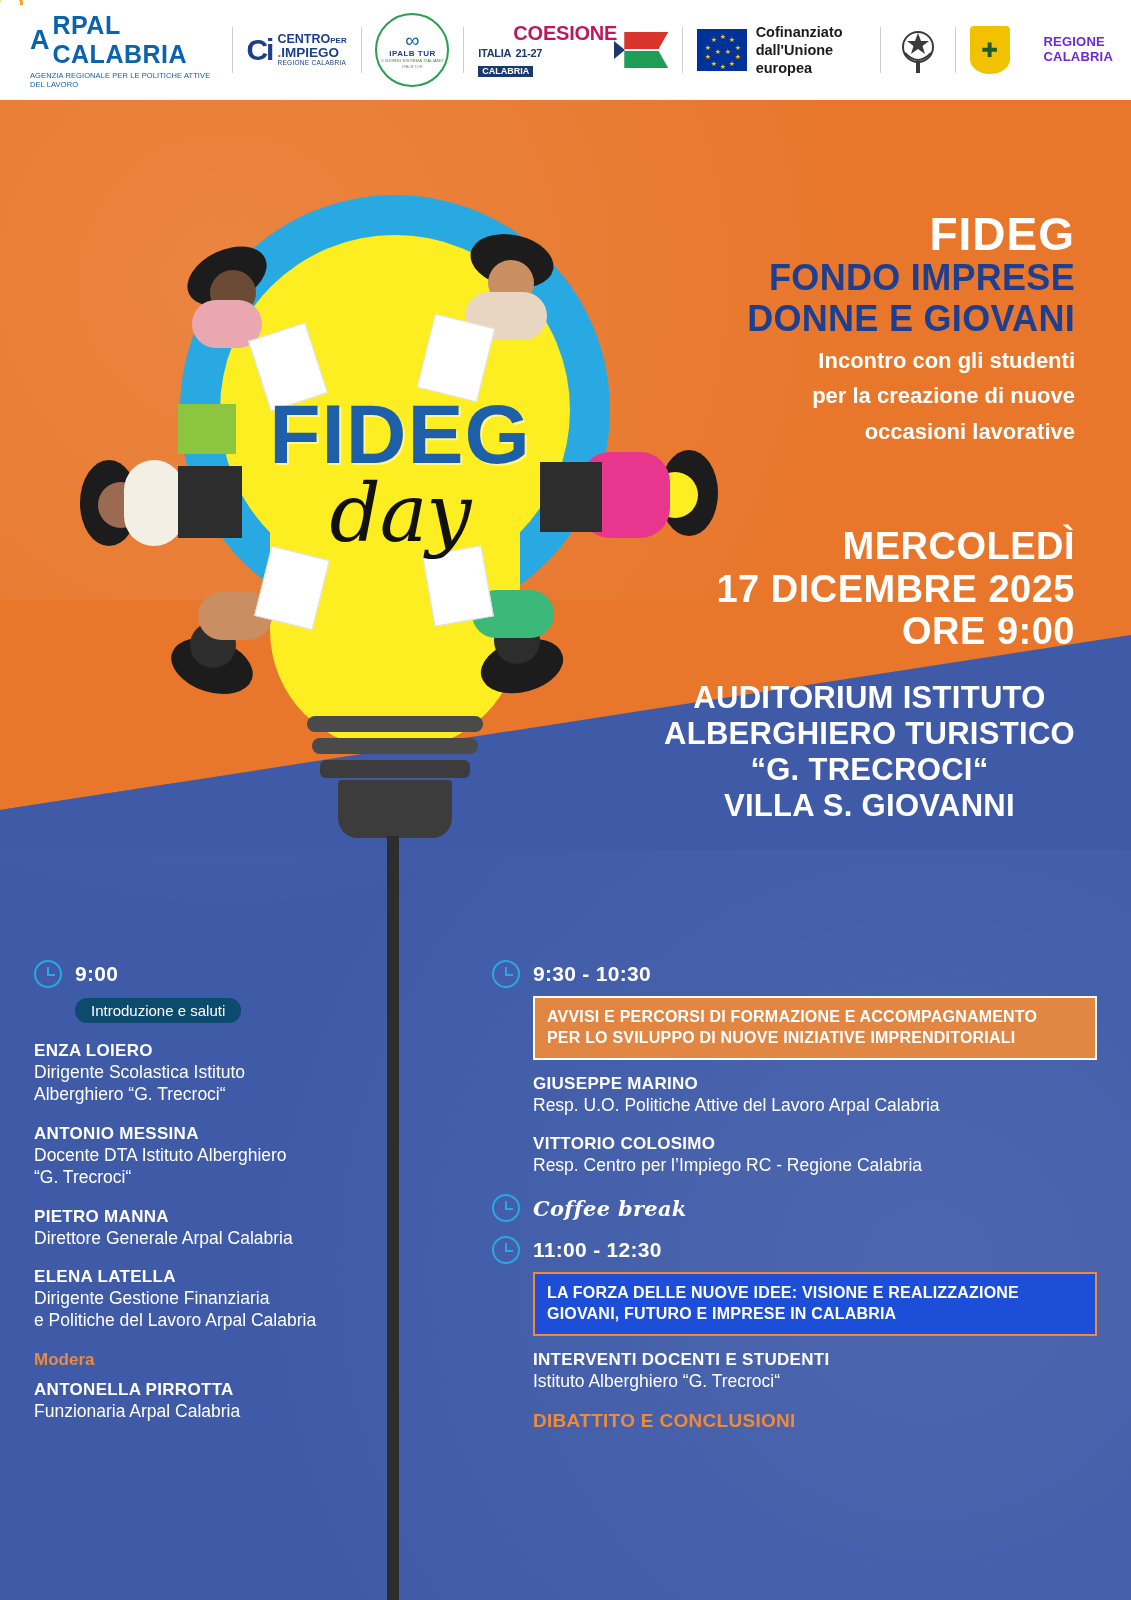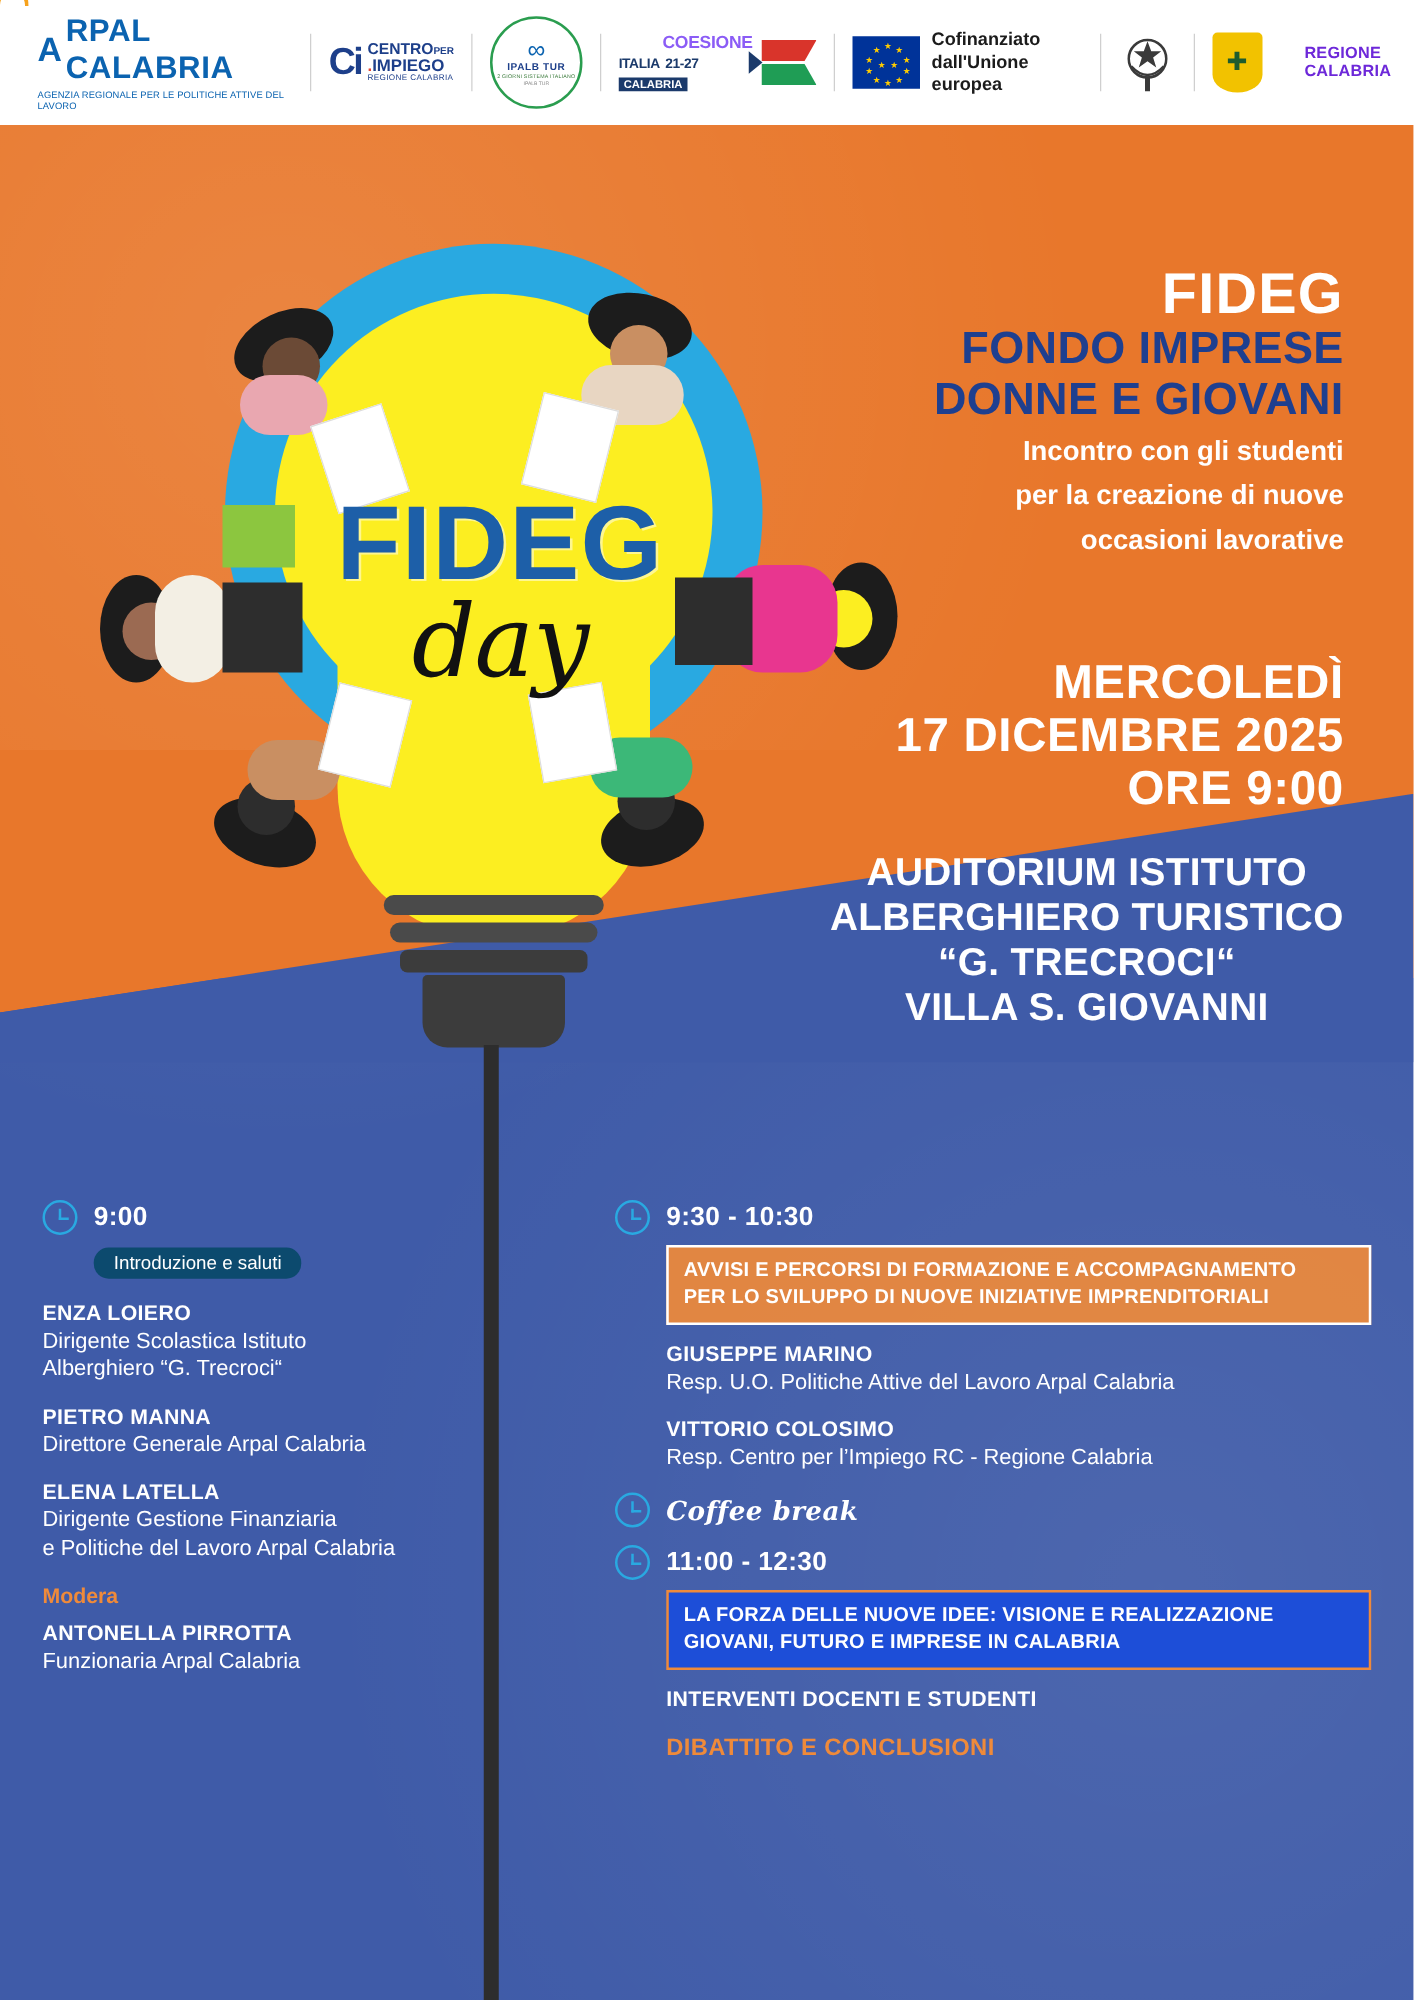--- a/index.html
+++ b/index.html
@@ -52,21 +52,21 @@
     border: 2px solid #2a9d4f; display: flex; flex-direction: column;
     align-items: center; justify-content: center; background: #fff;
   }
   .ipalb-inf { font-size: 20px; color: #0b63b0; line-height: .9; }
   .ipalb-t { font-size: 8px; font-weight: bold; color: #1d3f8a; letter-spacing: .5px; }
   .ipalb-s { font-size: 4.2px; color: #3a7a3a; text-align: center; line-height: 1.25; letter-spacing:.2px;}
   .ipalb-s2 { font-size: 4px; color: #888; }
 
   .coesione { display: flex; align-items: center; gap: 7px; }
   .coes-txt { line-height: 1.02; }
-  .coes-l1 { font-size: 14px; font-weight: bold; color: #8b5cf6; letter-spacing: -.2px; margin-left: 35px; }
+  .coes-l1 { font-size: 20px; font-weight: bold; color: #be185d; letter-spacing: -.2px; margin-left: 35px; }
   .coes-l2 { font-size: 17px; font-weight: bold; color: #1b3a6b; letter-spacing: -.3px; }
   .coes-l2 span { font-size: 11px; }
   .coes-l3 { font-size: 9px; font-weight: bold; color: #fff; background: #1b3a6b; padding: 1px 4px; display: inline-block; margin-top: 2px;}
   .coes-flag { position: relative; width: 44px; height: 36px; }
   .coes-flag .red { position: absolute; left: 0; top: 0; width: 44px; height: 17px; background: #d9342b; clip-path: polygon(0 0, 100% 0, 78% 100%, 0 100%); }
   .coes-flag .grn { position: absolute; left: 0; top: 19px; width: 44px; height: 17px; background: #1f9d55; clip-path: polygon(0 0, 78% 0, 100% 100%, 0 100%); }
   .coes-flag .blu { position: absolute; left: -10px; top: 9px; width: 0; height: 0; border-top: 9px solid transparent; border-bottom: 9px solid transparent; border-left: 11px solid #1b3a6b; }
 
   .eu { display: flex; align-items: center; gap: 9px; }
   .eu-flag {
@@ -390,20 +390,25 @@
         <div class="time-label">9:00</div>
       </div>
       <div class="pill">Introduzione e saluti</div>
 
       <div class="entry">
         <div class="nm">ENZA LOIERO</div>
         <div class="rl">Dirigente Scolastica Istituto</div>
         <div class="rl">Alberghiero “G. Trecroci“</div>
       </div>
       <div class="entry">
+        <div class="nm">ANTONIO MESSINA</div>
+        <div class="rl">Docente DTA Istituto Alberghiero</div>
+        <div class="rl">“G. Trecroci“</div>
+      </div>
+      <div class="entry">
         <div class="nm">PIETRO MANNA</div>
         <div class="rl">Direttore Generale Arpal Calabria</div>
       </div>
       <div class="entry">
         <div class="nm">ELENA LATELLA</div>
         <div class="rl">Dirigente Gestione Finanziaria</div>
         <div class="rl">e Politiche del Lavoro Arpal Calabria</div>
       </div>
 
       <div class="modera">Modera</div>
@@ -439,18 +444,19 @@
       <div class="timerow" style="margin-top:14px">
         <div class="clock"></div>
         <div class="time-label">11:00 - 12:30</div>
       </div>
       <div class="banner solid">
         <div>LA FORZA DELLE NUOVE IDEE: VISIONE E REALIZZAZIONE</div>
         <div>GIOVANI, FUTURO E IMPRESE IN CALABRIA</div>
       </div>
       <div class="entry">
         <div class="nm">INTERVENTI DOCENTI E STUDENTI</div>
+        <div class="rl">Istituto Alberghiero “G. Trecroci“</div>
       </div>
       <div class="conclusioni">DIBATTITO E CONCLUSIONI</div>
     </div>
 
   </div>
 </div>
 
 </body></html>

